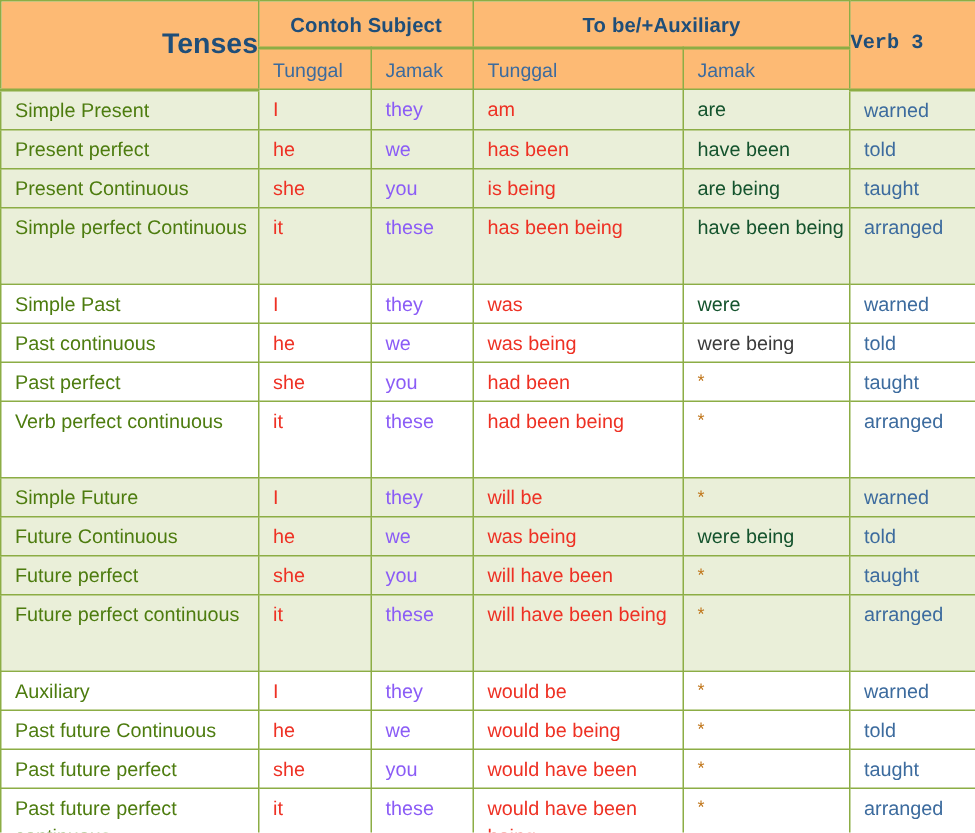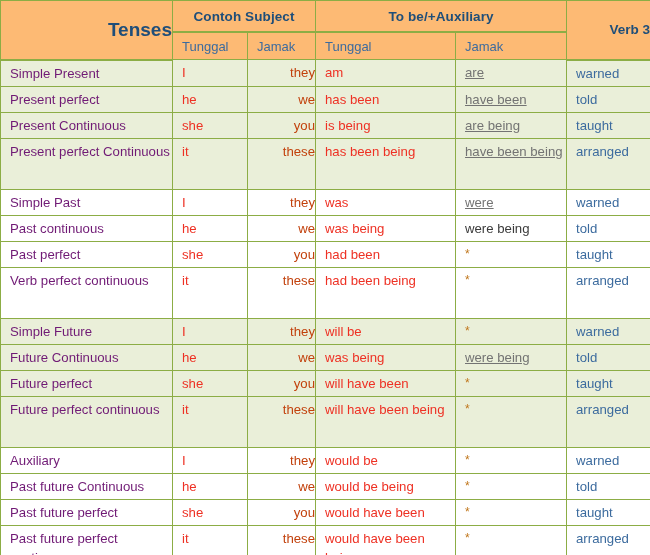--- a/index.html
+++ b/index.html
@@ -59,48 +59,49 @@
     height: 56px;
     text-align: right;
     vertical-align: middle;
     font-weight: bold;
     font-size: 19px;
     color: #1f4e79;
     border-bottom: 2px solid #8cad45 !important;
   }
   .hdr-span-verb3 {
     height: 56px;
-    text-align: right;
+    text-align: left;
     vertical-align: middle;
     font-weight: bold;
     font-size: 13.5px;
     color: #1f4e79;
     border-bottom: 2px solid #8cad45 !important;
+    font-family: Liberation Mono, monospace;
   }
 
   
   tbody td {
     border: 1px solid #8cad45;
     padding: 3px 0 3px 9px;
     font-size: 13.2px;
     vertical-align: top;
     line-height: 19px;
     height: 19px;
     word-wrap: break-word;
     overflow-wrap: break-word;
   }
   tr.tint td { background: #eaefd9; }
   tr.plain td { background: #ffffff; }
 
   
-  .col-tenses { color: #701a75; margin-top: 40px; }
+  .col-tenses { color: #4d7c0f; margin-top: 40px; }
   .col-sub-sg { color: #ee3124; }
-  .col-sub-pl { color: #c2410c; text-align: right; }
+  .col-sub-pl { color: #8b5cf6; }
   .col-be-sg  { color: #ee3124; }
-  .col-be-pl  { color: #737373; text-decoration: underline; }
+  .col-be-pl  { color: #14532d; }
   .col-verb3  { color: #3c6b9e; }
   .dark       { color: #3b3b3b; }
   .asterisk   { color: #c0761b; font-size: 12px; }
 
   
   tr.tall td { height: 44px; }
 </style>
 </head>
 <body>
 
@@ -148,21 +149,21 @@
       </tr>
       <tr class="tint">
         <td class="col-tenses">Present Continuous</td>
         <td class="col-sub-sg">she</td>
         <td class="col-sub-pl">you</td>
         <td class="col-be-sg">is being</td>
         <td class="col-be-pl">are being</td>
         <td class="col-verb3">taught</td>
       </tr>
       <tr class="tint tall">
-        <td class="col-tenses">Present perfect Continuous</td>
+        <td class="col-tenses">Simple perfect Continuous</td>
         <td class="col-sub-sg">it</td>
         <td class="col-sub-pl">these</td>
         <td class="col-be-sg">has been being</td>
         <td class="col-be-pl">have been being</td>
         <td class="col-verb3">arranged</td>
       </tr>
       <tr class="plain">
         <td class="col-tenses">Simple Past</td>
         <td class="col-sub-sg">I</td>
         <td class="col-sub-pl">they</td>

